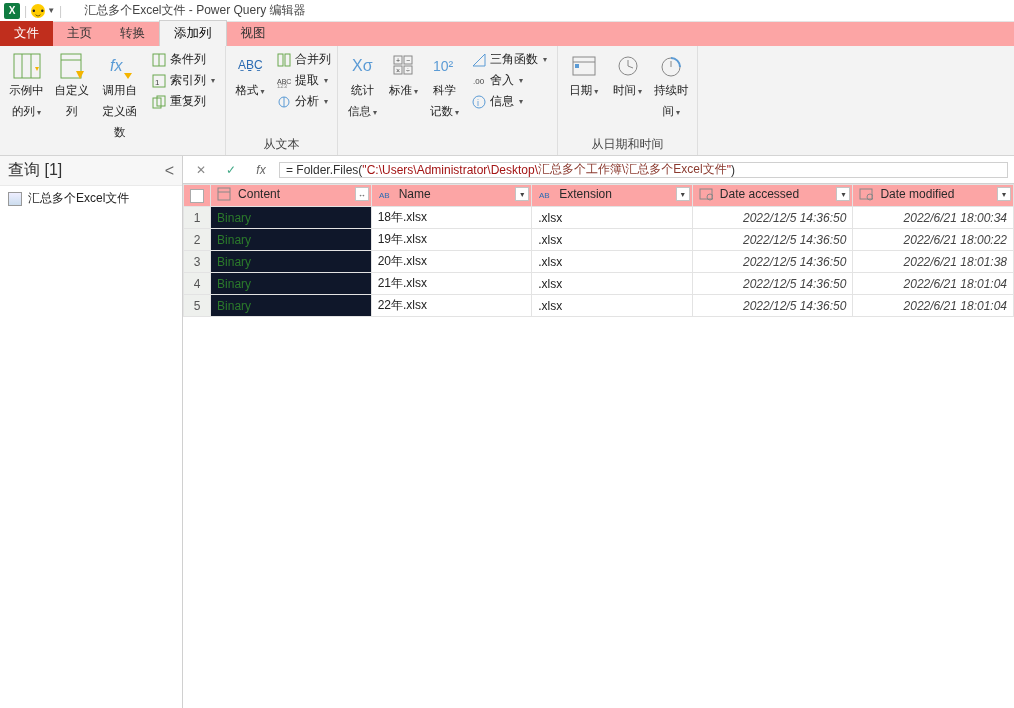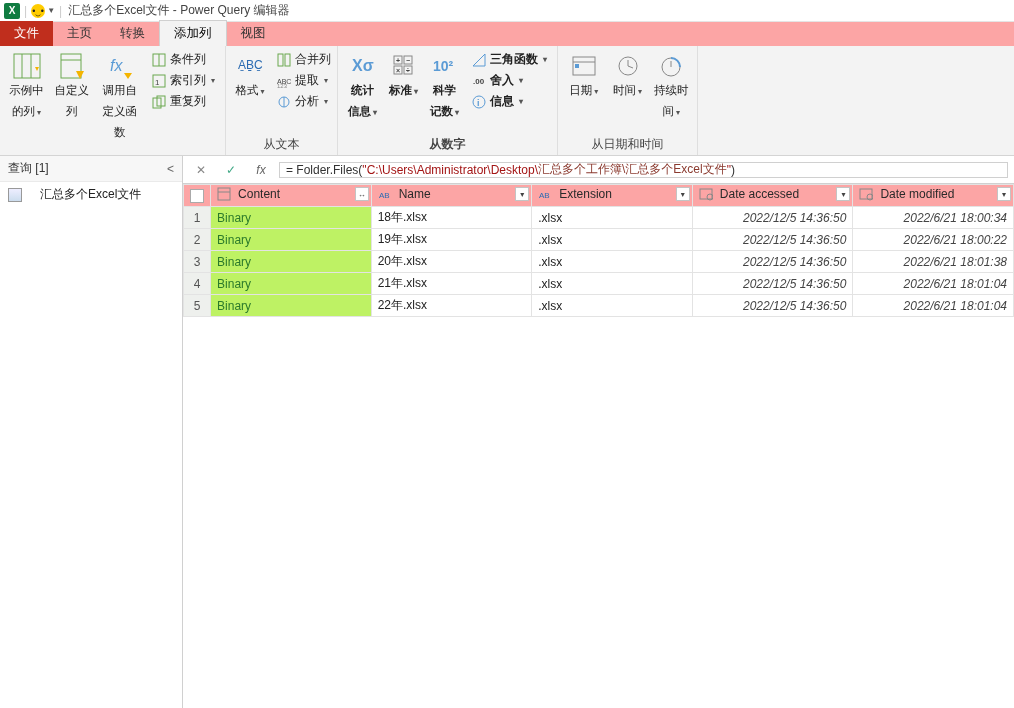--- a/index.html
+++ b/index.html
@@ -4,21 +4,21 @@
 <style>
   * { box-sizing: border-box; margin: 0; padding: 0; font-family: "Microsoft YaHei", "Segoe UI", sans-serif; }
   body { width: 1014px; height: 708px; background: #fff; overflow: hidden; font-size: 12px; color: #222; }
 
   
   .titlebar { height: 22px; background: #fff; display: flex; align-items: center; padding: 0 2px; border-bottom: 1px solid #e5e5e5; }
   .titlebar .app-icon { width: 16px; height: 16px; background: #107c41; display:flex; align-items:center; justify-content:center; color:#fff; font-size:10px; font-weight:bold; margin-left:2px; border-radius:2px;}
   .titlebar .divider { color: #ccc; margin: 0 4px; }
   .titlebar .smiley { width:14px; height:14px; border-radius:50%; background:#ffcc00; display:flex; align-items:center; justify-content:center; font-size:9px;}
   .titlebar .drop { font-size:8px; color:#555; margin-left:2px;}
-  .titlebar .title { margin-left: 2px; color: #444; }
+  .titlebar .title { margin-left: 18px; color: #444; }
 
   
   .tabs { height: 24px; background: #fca5a5; display: flex; align-items: flex-end; }
   .tab { padding: 4px 14px; font-size: 12.5px; color: #333; cursor: pointer; }
   .tab.file { background: #c02e1d; color: #fff; }
   .tab.active { background: #f3f3f3; border: 1px solid #d0d0d0; border-bottom: none; color: #000; }
   
   .ribbon { height: 110px; background: #f3f3f3; border-bottom: 1px solid #d4d4d4; display: flex; }
   .group { display: flex; flex-direction: column; justify-content: space-between; padding: 4px 6px 2px 6px; border-right: 1px solid #dedede; }
   .group-body { display: flex; align-items: flex-start; gap: 4px; flex:1; }
@@ -27,42 +27,42 @@
   .big-btn .ic { width: 32px; height: 28px; display:flex; align-items:center; justify-content:center; }
   .big-btn .lbl { font-size: 11.5px; text-align: center; line-height: 21px; color:#222; }
   .mini-col { display: flex; flex-direction: column; gap: 2px; }
   .mini-btn { display: flex; align-items: center; gap: 3px; padding: 1px 4px; cursor: pointer; font-size: 12px; white-space:nowrap; }
   .mini-btn .ic-s { width: 16px; height: 16px; display:inline-flex; align-items:center; justify-content:center; }
   .dd { font-size: 8px; color:#555; margin-left:2px;}
 
   
   .main { display: flex; height: calc(708px - 22px - 24px - 110px); }
   .sidebar { width: 183px; border-right: 1px solid #d0d0d0; background: #fff; display:flex; flex-direction:column;}
-  .side-header { padding: 4px 8px; color: #333; font-size:12px; display:flex; justify-content:space-between; align-items:center; background:#f7f7f7; border-bottom:1px solid #eaeaea;}
-  .side-item { padding: 4px 8px; display:flex; align-items:center; gap:18px; cursor:pointer;}
+  .side-header { padding: 4px 8px; color: #333; font-size:16px; display:flex; justify-content:space-between; align-items:center; background:#f7f7f7; border-bottom:1px solid #eaeaea;}
+  .side-item { padding: 4px 8px; display:flex; align-items:center; gap:6px; cursor:pointer;}
   .side-item .qicon { width:14px; height:14px; border:1px solid #999; background:linear-gradient(#eef,#cde); }
   .content { flex:1; display:flex; flex-direction:column; }
 
   
   .fbar { height: 28px; border-bottom: 1px solid #d0d0d0; display:flex; align-items:center; padding: 0 6px; gap:6px;}
   .fbar .fbtn { width: 24px; height: 20px; display:flex; align-items:center; justify-content:center; color:#888; cursor:pointer;}
   .fbar .fx { font-style: italic; color:#666;}
   .fbar .formula-box { flex:1; border:1px solid #d0d0d0; height:16px; padding:1px 6px; font-family: Consolas, monospace; font-size:12px; color:#333; display:flex; align-items:center; overflow:hidden;}
   .tok-str { color:#a31515;}
   .tok-path { color:#8b3a2f;}
 
   
   .table-wrap { flex:1; overflow:auto; }
   table.pq { border-collapse: collapse; width: 100%; }
   table.pq th, table.pq td { border: 1px solid #e3e3e3; padding: 2px 6px; font-size:12px; height:20px; text-align:left; white-space:nowrap;}
   table.pq th { background: #fca5a5; color:#2a2a2a; position:relative; font-weight:normal;}
   table.pq th .type-ic { display:inline-block; width:16px; height:14px; vertical-align:middle; margin-right:3px;}
   table.pq th .col-dd { position:absolute; right:2px; top:2px; width:14px; height:14px; border:1px solid #c4c4c4; background:#fff; font-size:8px; display:flex; align-items:center; justify-content:center; color:#444; cursor:pointer;}
   table.pq td.rownum { background:#eef0ed; text-align:center; color:#555;}
-  table.pq td.green-cell { background:#bef264; color:#2b7a2b; cursor:pointer;}
+  table.pq td.green-cell { background:#0f172a; color:#2b7a2b; cursor:pointer;}
   table.pq td.right { text-align:right; font-style:italic; color:#444;}
   .corner { width:24px;}
   .corner .cbox { width:14px; height:14px; border:1px solid #aaa; margin:auto; background:#fff;}
   .hdr-ic { display:inline-flex; align-items:center; gap:2px;}
 
   svg { display:block; }
 </style>
 </head>
 <body>
 
@@ -190,21 +190,21 @@
               </svg>
             </span>
             <span>分析</span>
             <span class="dd">▾</span>
           </div>
       </div>
     </div>
     <div class="group-label">从文本</div>
   </div>
 
-  <div class="group" style="width:220px;font-weight:bold;">
+  <div class="group" style="width:220px;">
     <div class="group-body">
       <div class="big-btn">
         <div class="ic">
             <svg width="28" height="26">
               <text x="3" y="18" font-size="16" fill="#5b9bd5">Xσ</text>
             </svg>
           </div>
         <div class="lbl"><span>统计信息</span><span class="dd">▾</span></div>
       </div>
       <div class="big-btn">
@@ -254,21 +254,20 @@
               <svg width="14" height="14">
                 <circle cx="7" cy="7" r="6" fill="none" stroke="#5b9bd5"></circle>
                 <text x="5" y="11" font-size="9" fill="#5b9bd5">i</text>
               </svg>
             </span>
             <span>信息</span>
             <span class="dd">▾</span>
           </div>
       </div>
     </div>
-    <div class="group-label">从数字</div>
   </div>
 
   <div class="group" style="width:140px;">
     <div class="group-body">
       <div class="big-btn">
         <div class="ic">
             <svg width="26" height="24">
               <rect x="2" y="3" width="22" height="18" fill="none" stroke="#888"></rect>
               <line x1="2" y1="8" x2="24" y2="8" stroke="#888"></line>
               <rect x="4" y="10" width="4" height="4" fill="#5b9bd5"></rect>

